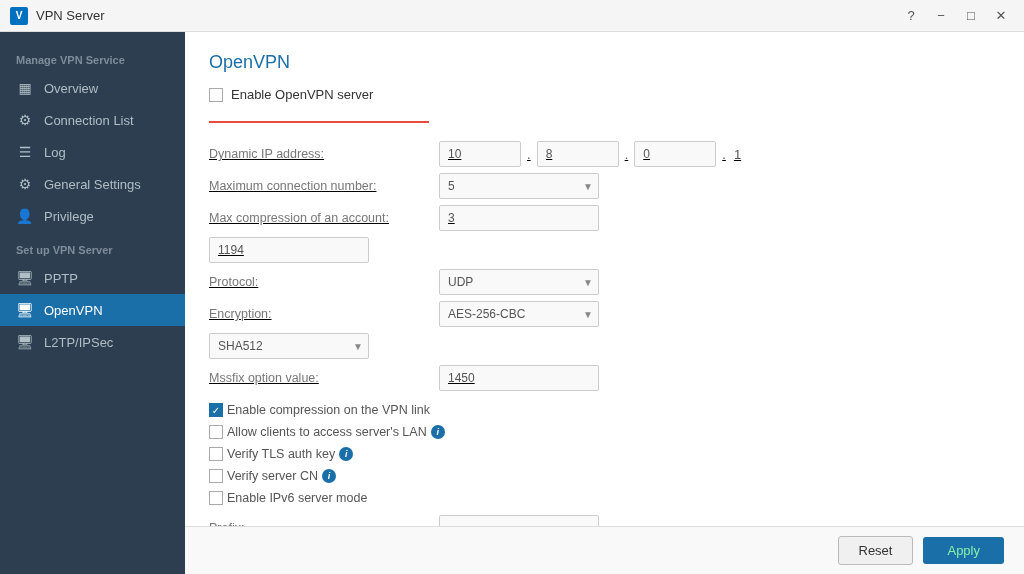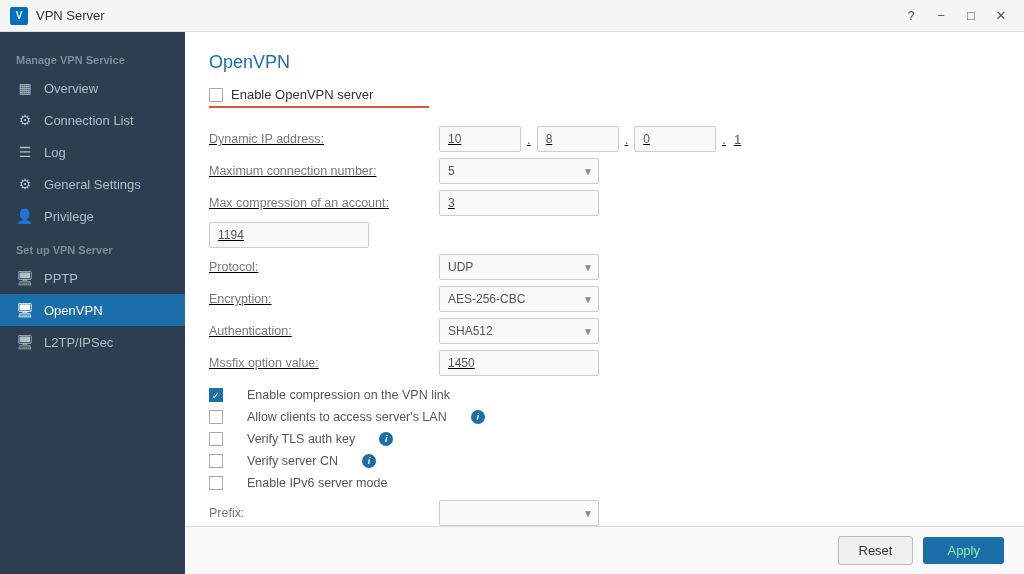--- a/index.html
+++ b/index.html
@@ -84,21 +84,21 @@
       font-weight: 400;
       color: #1a6fa8;
       margin-bottom: 14px;
     }
 
     
     .enable-row {
       display: flex;
       align-items: center;
       gap: 8px;
-      margin-bottom: 4px;
+      margin-bottom: 19px;
     }
     .enable-checkbox {
       width: 14px; height: 14px;
       border: 1px solid #aaa;
       background: #fff;
       cursor: pointer;
       flex-shrink: 0;
     }
     .enable-label { font-size: 13px; color: #333; }
     .underline-red {
@@ -171,21 +171,21 @@
       color: #888;
       font-size: 10px;
     }
 
     .dot-sep { color: #555; font-size: 13px; margin: 0 2px; }
 
     
     .checkbox-row {
       display: flex;
       align-items: center;
-      gap: 24px;
+      gap: 4px;
       padding: 4px 0;
     }
     .checkbox-box {
       width: 14px; height: 14px;
       border: 1px solid #aaa;
       background: #fff;
       cursor: pointer;
       flex-shrink: 0;
       display: flex; align-items: center; justify-content: center;
     }
@@ -385,21 +385,20 @@
                 <option>AES-256-CBC</option>
                 <option>AES-128-CBC</option>
                 <option>None</option>
               </select>
               <span class="select-arrow">▼</span>
             </div>
           </div>
         </div>
 
         <div class="form-row">
-          <span class="form-label">Authentication:</span>
           <div class="form-control">
             <div class="select-wrapper">
               <select class="select-field">
                 <option>SHA512</option>
                 <option>SHA256</option>
                 <option>MD5</option>
               </select>
               <span class="select-arrow">▼</span>
             </div>
           </div>

